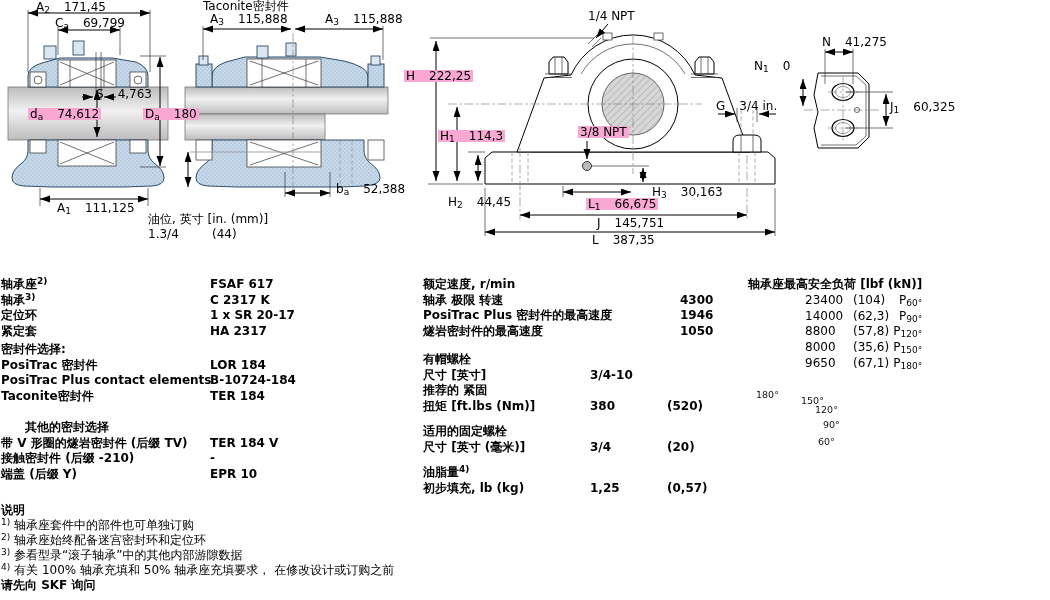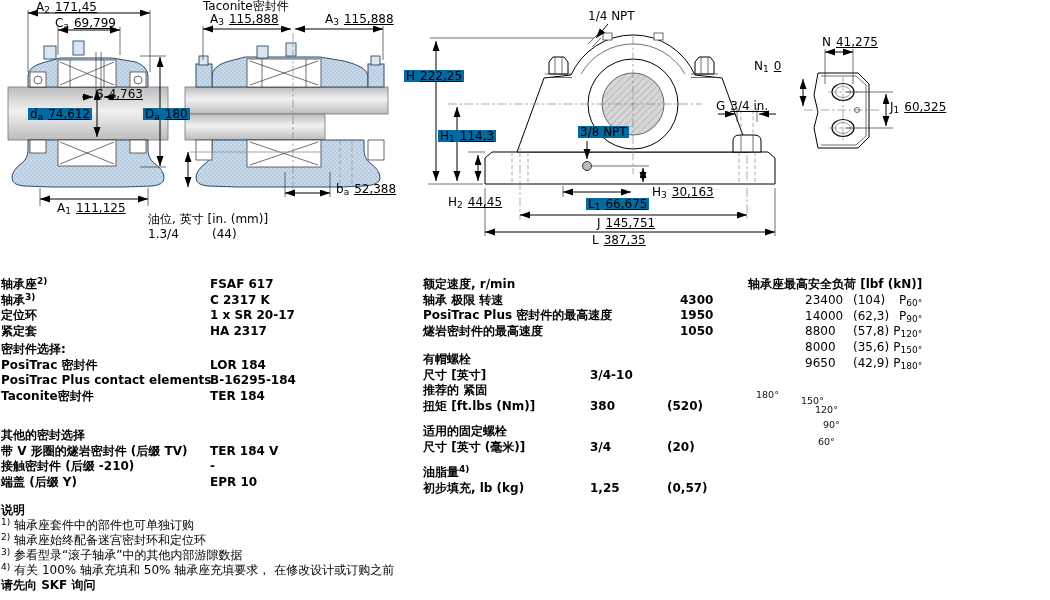--- a/index.html
+++ b/index.html
@@ -12,31 +12,31 @@
   svg .dl{stroke:#000;stroke-width:1;fill:none;marker-start:url(#ahs);marker-end:url(#ah);}
   svg .cl{stroke:#888;stroke-width:0.7;fill:none;stroke-dasharray:9 2.5 2.5 2.5;}
   svg .hd{stroke:#999;stroke-width:0.8;fill:none;stroke-dasharray:4 2.5;}
   svg .blue{fill:url(#dots);stroke:#2e4d69;stroke-width:1;}
   svg .bolt{fill:#dbe6f0;stroke:#2e4d69;stroke-width:0.9;}
   svg .wht{fill:#fff;stroke:#444;stroke-width:0.8;}
   svg .wht2{fill:#fff;stroke:#000;stroke-width:1;}
   svg .shaft{fill:url(#shaftG);stroke:#777;stroke-width:0.8;}
   svg .ra{stroke:#c62828;stroke-width:2.2;fill:none;marker-end:url(#rah);}
   .dim{position:absolute;white-space:nowrap;font-size:12px;line-height:12px;color:#000;}
-  .dim .dv{margin-left:5px;text-decoration:underline;}
-  .wbg{background:#0369a1;padding:0 2px;}
+  .dim .dv{margin-left:14px;}
+  .wbg{background:#f9a8d4;padding:0 2px;}
   sub{font-size:9px;vertical-align:-2px;line-height:0;}
   sup{font-size:9px;vertical-align:4px;line-height:0;}
   .ilab{position:absolute;font-size:9.5px;line-height:10px;color:#111;}
   .tcol{position:absolute;white-space:nowrap;}
   .trow{position:relative;height:15.5px;line-height:14px;font-weight:bold;}
   .trow2{position:relative;height:15.8px;line-height:14px;text-align:right;}
   .fnrow{position:relative;height:15px;line-height:14px;}
   .b{font-weight:bold;}
-  .mt3{margin-top:3px;} .mt10{margin-top:10px;} .mt11{margin-top:24px;} .mt13{margin-top:13px;}
+  .mt3{margin-top:3px;} .mt10{margin-top:10px;} .mt11{margin-top:16px;padding-left:24px;} .mt13{margin-top:13px;}
   .val{position:absolute;left:209px;top:0;}
   .v1{position:absolute;left:167px;top:0;}
   .v2{position:absolute;left:244px;top:0;}
   .vr{position:absolute;left:257px;top:0;}
   .rv1{position:absolute;left:57px;top:0;}
   .rv2{position:absolute;left:105px;top:0;}
 </style>
 </head>
 <body>
 
@@ -222,54 +222,54 @@
   <span class="ilab" style="left:823px;top:420px">90°</span>
   <span class="ilab" style="left:818px;top:437px">60°</span>
 
   <div class="tcol" style="left:1px;top:277px">
     <div class="trow"><span><span>轴承座</span><sup>2)</sup></span><span class="val">FSAF 617</span></div>
     <div class="trow"><span><span>轴承</span><sup>3)</sup></span><span class="val">C 2317 K</span></div>
     <div class="trow"><span><span>定位环</span><sup></sup></span><span class="val">1 x SR 20-17</span></div>
     <div class="trow"><span><span>紧定套</span><sup></sup></span><span class="val">HA 2317</span></div>
     <div class="trow b mt3">密封件选择:</div>
     <div class="trow"><span>PosiTrac 密封件</span><span class="val">LOR 184</span></div>
-    <div class="trow"><span>PosiTrac Plus contact elements</span><span class="val">B-16295-184</span></div>
+    <div class="trow"><span>PosiTrac Plus contact elements</span><span class="val">B-10724-184</span></div>
     <div class="trow"><span>Taconite密封件</span><span class="val">TER 184</span></div>
     <div class="trow b mt11">其他的密封选择</div>
     <div class="trow"><span>带 V 形圈的燧岩密封件 (后缀 TV)</span><span class="val">TER 184 V</span></div>
     <div class="trow"><span>接触密封件 (后缀 -210)</span><span class="val">-</span></div>
     <div class="trow"><span>端盖 (后缀 Y)</span><span class="val">EPR 10</span></div>
   </div>
 
   <div class="tcol" style="left:1px;top:503px">
     <div class="fnrow b">说明</div>
     <div class="fnrow"><sup>1)</sup> <span>轴承座套件中的部件也可单独订购</span></div>
     <div class="fnrow"><sup>2)</sup> <span>轴承座始终配备迷宫密封环和定位环</span></div>
     <div class="fnrow"><sup>3)</sup> <span>参看型录“滚子轴承”中的其他内部游隙数据</span></div>
     <div class="fnrow"><sup>4)</sup> <span>有关 100% 轴承充填和 50% 轴承座充填要求， 在修改设计或订购之前</span></div>
     <div class="fnrow b">请先向 SKF 询问</div>
   </div>
 
   <div class="tcol" style="left:423px;top:277px">
     <div class="trow b">额定速度, r/min</div>
     <div class="trow"><span>轴承 极限 转速</span><span class="vr">4300</span></div>
-    <div class="trow"><span>PosiTrac Plus 密封件的最高速度</span><span class="vr">1950</span></div>
+    <div class="trow"><span>PosiTrac Plus 密封件的最高速度</span><span class="vr">1946</span></div>
     <div class="trow"><span>燧岩密封件的最高速度</span><span class="vr">1050</span></div>
     <div class="trow b mt13">有帽螺栓</div>
     <div class="trow"><span>尺寸 [英寸]</span><span class="v1">3/4-10</span></div>
     <div class="trow"><span>推荐的 紧固</span></div>
     <div class="trow"><span>扭矩 [ft.lbs (Nm)]</span><span class="v1">380</span><span class="v2">(520)</span></div>
     <div class="trow b mt10">适用的固定螺栓</div>
     <div class="trow"><span>尺寸 [英寸 (毫米)]</span><span class="v1">3/4</span><span class="v2">(20)</span></div>
     <div class="trow b mt10"><span>油脂量</span><sup>4)</sup></div>
     <div class="trow"><span>初步填充, lb (kg)</span><span class="v1">1,25</span><span class="v2">(0,57)</span></div>
   </div>
 
   <div class="tcol" style="left:748px;top:277px">
     <div class="trow2 b">轴承座最高安全负荷 [lbf (kN)]</div>
     <div class="trow2"><span><span>P</span><sub>60°</sub></span><span class="rv1">23400</span><span class="rv2">(104)</span></div>
     <div class="trow2"><span><span>P</span><sub>90°</sub></span><span class="rv1">14000</span><span class="rv2">(62,3)</span></div>
     <div class="trow2"><span><span>P</span><sub>120°</sub></span><span class="rv1">8800</span><span class="rv2">(57,8)</span></div>
     <div class="trow2"><span><span>P</span><sub>150°</sub></span><span class="rv1">8000</span><span class="rv2">(35,6)</span></div>
-    <div class="trow2"><span><span>P</span><sub>180°</sub></span><span class="rv1">9650</span><span class="rv2">(42,9)</span></div>
+    <div class="trow2"><span><span>P</span><sub>180°</sub></span><span class="rv1">9650</span><span class="rv2">(67,1)</span></div>
   </div>
 
 </div>
 
 </body></html>

